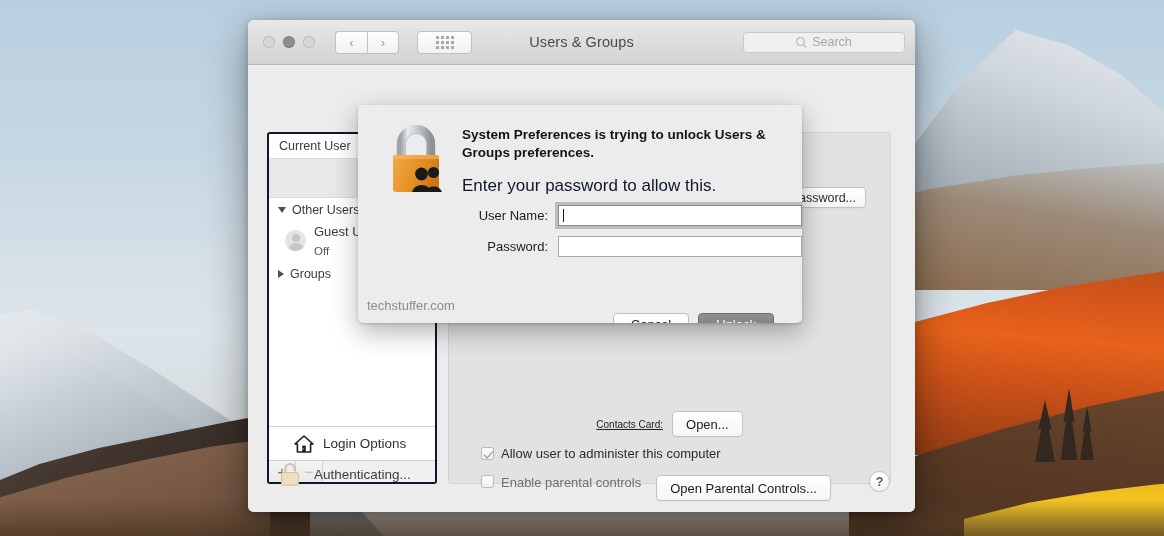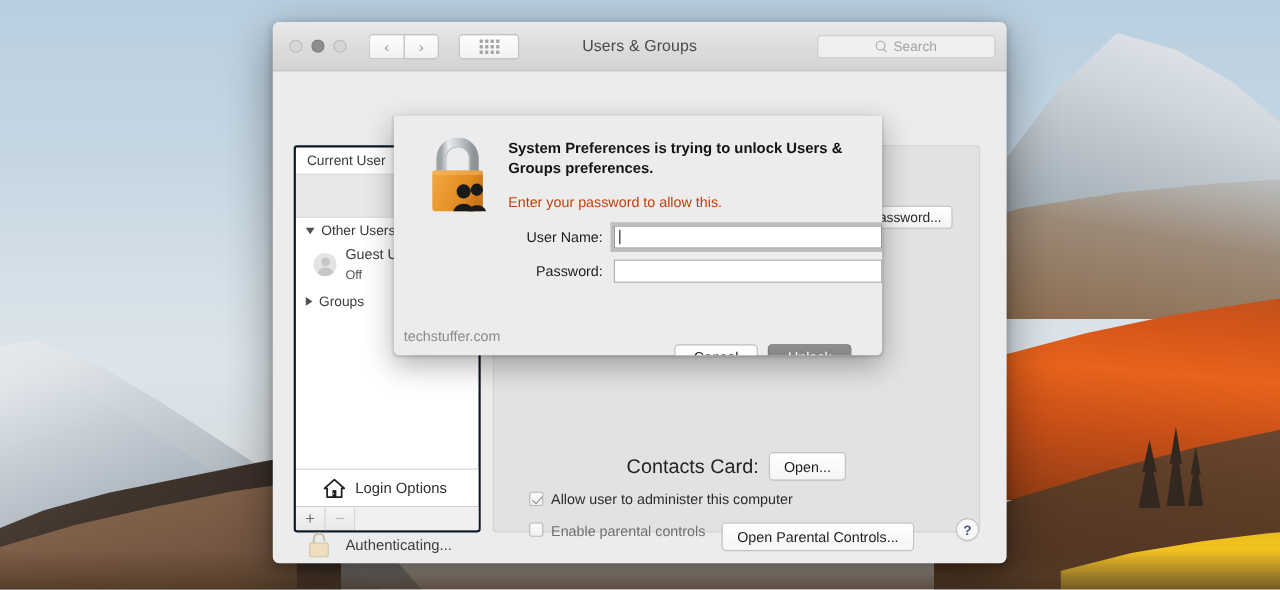--- a/index.html
+++ b/index.html
@@ -295,21 +295,21 @@
     border-radius: 4px;
     font-size: 12.5px; color: #2d2d2d;
     display: flex; align-items: center;
     box-shadow: 0 0.5px 0.5px rgba(0,0,0,0.05);
   }
 
   .row-contacts {
     position: absolute; left: 0; right: 0; top: 278px;
     display: flex; align-items: center; justify-content: center; gap: 9px;
   }
-  .row-label { font-size: 18px; color: #232323; }
+  .row-label { font-size: 10px; color: #232323; text-decoration: underline; }
   .std-btn {
     height: 22px; padding: 12px 13px;
     background: linear-gradient(to bottom, #ffffff 0%, #f5f5f5 100%);
     border: 1px solid #c1c1c1;
     border-radius: 4px;
     font-size: 13px; color: #1c1c1c;
     display: flex; align-items: center; justify-content: center;
     box-shadow: 0 0.5px 0.5px rgba(0,0,0,0.05);
   }
 
@@ -336,21 +336,21 @@
     border: solid #8a8a8a;
     border-width: 0 1.8px 1.8px 0;
     transform: rotate(42deg);
   }
   .check-label { font-size: 13px; color: #2b2b2b; }
   .check-label.dim { color: #6f6f6f; }
 
   
   .bottom-lock {
     position: absolute;
-    left: 31px; bottom: 4px;
+    left: 31px; bottom: 25px;
     display: flex; align-items: center; gap: 13px;
   }
   .lock-small { width: 22px; height: 25px; flex: none; }
   .auth-text { font-size: 13.5px; color: #3d3d3d; }
 
   .help-btn {
     position: absolute;
     right: 25px; bottom: 20px;
     width: 21px; height: 21px;
     border-radius: 50%;
@@ -377,21 +377,21 @@
   }
   .sheet-headline {
     position: absolute;
     left: 104px; top: 21px; right: 22px;
     font-size: 13.5px; font-weight: bold; color: #141414;
     line-height: 1.33;
   }
   .sheet-sub {
     position: absolute;
     left: 104px; top: 71px; right: 22px;
-    font-size: 13px; color: #c2410c;
+    font-size: 17px; color: #0f172a;
   }
 
   .field-row {
     position: absolute;
     left: 0; right: 0;
     display: flex; align-items: center;
   }
   .field-row.r1 { top: 100px; }
   .field-row.r2 { top: 131px; }
   .field-label {

